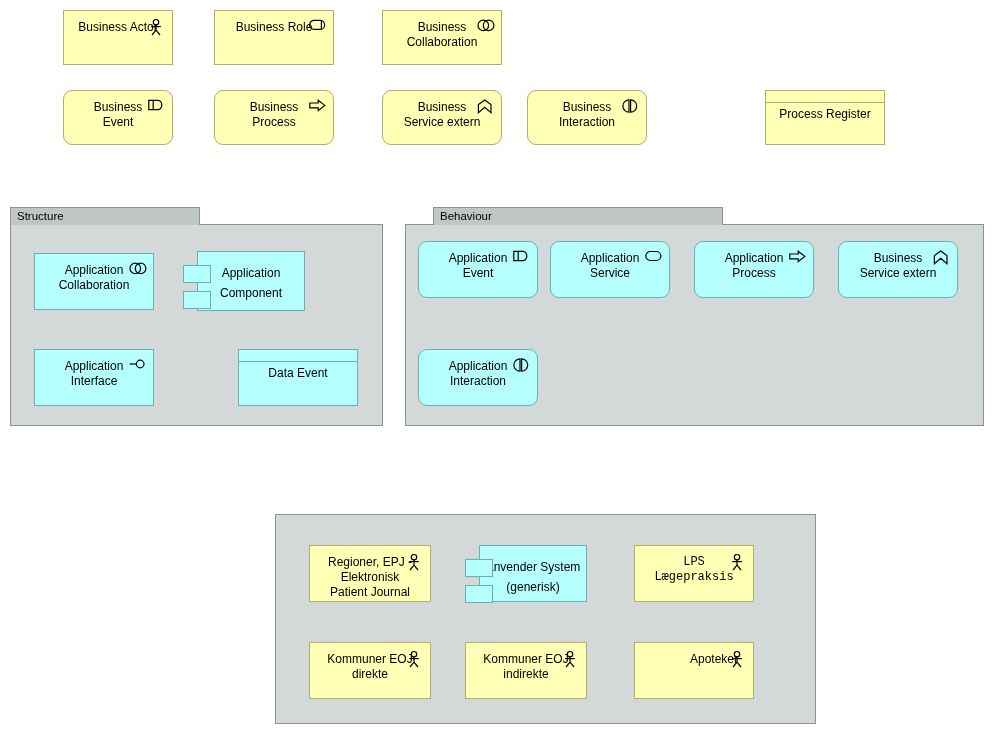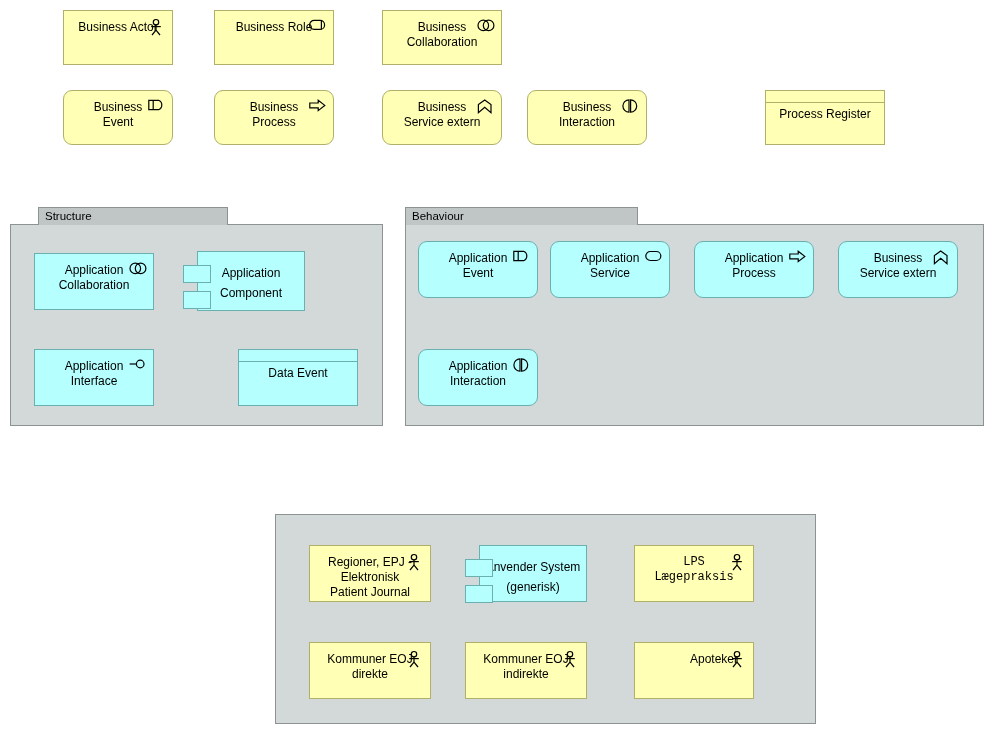--- a/index.html
+++ b/index.html
@@ -197,21 +197,21 @@
           <path d="M8.6 0.9 A6 6 0 0 1 8.6 13.1 Z" fill="none" stroke="#000" stroke-width="1.2"></path>
         </svg>
       </span>
     </div>
     <div class="node yellow dataobj" style="left: 765px; top: 90px; width: 120px; height: 55px;">
       <div class="hdr"></div>
       <span class="label fs12">Process Register</span>
     </div>
     <div class="group" style="left: 10px; top: 207px; width: 373px; height: 219px;">
       <div class="group-body" style="top: 17px; width: 373px; height: 202px;"></div>
-      <div class="group-tab" style="width: 190px; margin-left: 28px;">Structure</div>
+      <div class="group-tab" style="width: 190px;">Structure</div>
     </div>
     <div class="node cyan" style="left: 34px; top: 253px; width: 120px; height: 57px;">
       <span class="label fs12" style="margin-top: 9px;">Application
 Collaboration</span>
       <span class="icon">
         <svg width="19" height="13" viewBox="0 0 19 13">
           <circle cx="6.3" cy="6.4" r="5.3" fill="none" stroke="#000" stroke-width="1.2"></circle>
           <circle cx="11.6" cy="6.4" r="5.3" fill="none" stroke="#000" stroke-width="1.2"></circle>
         </svg>
       </span>
@@ -232,21 +232,21 @@
           <circle cx="11.2" cy="6" r="3.8" fill="none" stroke="#000" stroke-width="1.2"></circle>
         </svg>
       </span>
     </div>
     <div class="node cyan dataobj" style="left: 238px; top: 349px; width: 120px; height: 57px;">
       <div class="hdr"></div>
       <span class="label fs12">Data Event</span>
     </div>
     <div class="group" style="left: 405px; top: 207px; width: 579px; height: 219px;">
       <div class="group-body" style="top: 17px; width: 579px; height: 202px;"></div>
-      <div class="group-tab" style="width: 233px;">Behaviour</div>
+      <div class="group-tab" style="width: 290px; margin-left: 28px;">Behaviour</div>
     </div>
     <div class="node cyan rounded" style="left: 418px; top: 241px; width: 120px; height: 57px;">
       <span class="label fs12" style="margin-top: 9px;">Application
 Event</span>
       <span class="icon">
         <svg width="18" height="12" viewBox="0 0 18 12">
           <path d="M0.8 1.3 L10.5 1.3 A5 5 0 0 1 10.5 10.7 L0.8 10.7 Z" fill="none" stroke="#000" stroke-width="1.2"></path>
           <line x1="5.2" y1="1.3" x2="5.2" y2="10.7" stroke="#000" stroke-width="1.2"></line>
         </svg>
       </span>

